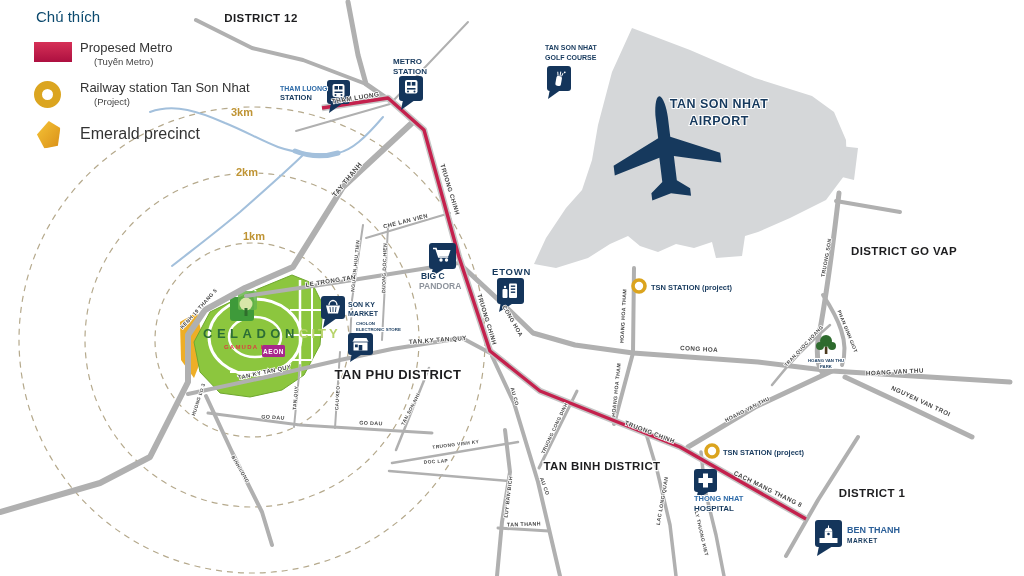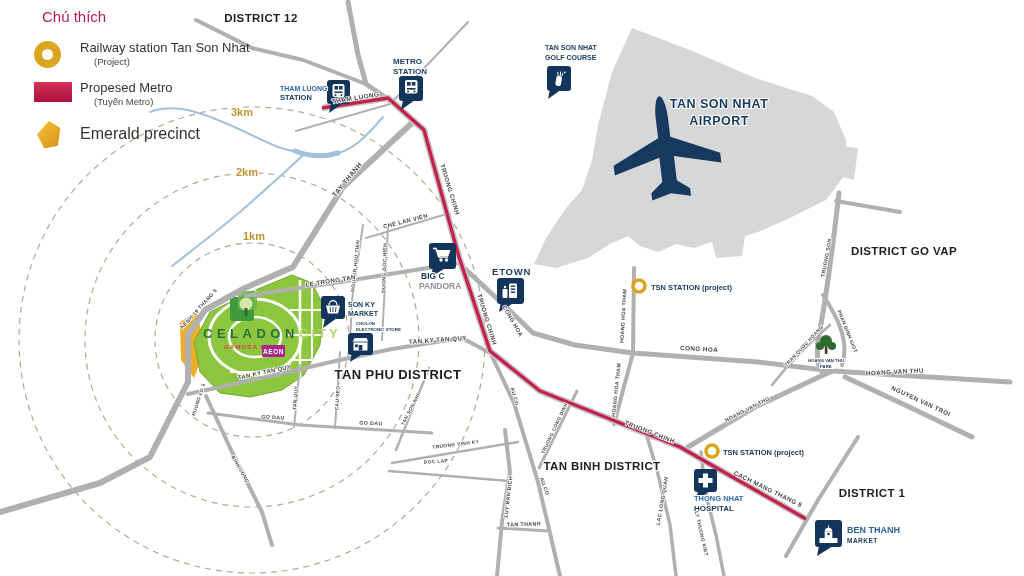--- a/index.html
+++ b/index.html
@@ -2,21 +2,21 @@
 <html><head>
 <meta charset="utf-8">
 <style>
   html,body{margin:0;padding:0;background:#ffffff;}
   .stage{position:relative;width:1024px;height:576px;background:#ffffff;overflow:hidden;
          font-family:"Liberation Sans",sans-serif;}
   .stage svg{position:absolute;left:0;top:0;}
 
   
   .legend{position:absolute;left:34px;top:8px;width:270px;z-index:6;}
-  .legend-title{font-size:15px;color:#be185d;margin:0 0 16px 8px;}
+  .legend-title{font-size:15px;color:#0c4a6e;margin:0 0 16px 2px;}
   .legend-row{display:flex;align-items:flex-start;margin-bottom:13px;}
   .legend-sw{width:46px;flex:0 0 46px;display:flex;}
   .legend-texts{font-size:13px;color:#333;line-height:1.15;}
   .legend-sub{font-size:9.5px;color:#444;margin-left:14px;margin-top:1px;}
   .sw-metro{width:38px;height:20px;background:linear-gradient(180deg,#d63057,#ad1040);margin-top:1px;}
   .sw-donut{width:11px;height:11px;border:8px solid #dba520;border-radius:50%;background:#fff;}
   .sw-emerald{width:24px;height:27px;background:linear-gradient(135deg,#f6c437,#d98f17);
               clip-path:polygon(55% 0%,100% 30%,82% 95%,25% 100%,0% 45%);transform:rotate(-6deg);margin-left:3px;}
 
   
@@ -323,34 +323,34 @@
         <text x="846" y="332" transform="rotate(68 846 332)" font-size="4.8" class="road-label">PHAN DINH GIOT</text>
         <text x="805" y="347" transform="rotate(-47 805 347)" font-size="4.8" class="road-label">TRAN QUOC HOANG</text>
         <text x="828" y="258" transform="rotate(-80 828 258)" font-size="5.2" class="road-label">TRUONG SON</text>
       </g>
 </svg>
 
 <div class="legend">
   <p class="legend-title">Chú thích</p>
   <div class="legend-row">
     <span class="legend-sw">
+          <span class="sw-metro"></span>
+        </span>
+    <span class="legend-texts">
+      <span>Propesed Metro</span>
+      <div class="legend-sub">(Tuyến Metro)</div>
+    </span>
+  </div>
+  <div class="legend-row">
+    <span class="legend-sw">
           <span class="sw-donut"></span>
         </span>
     <span class="legend-texts">
       <span>Railway station Tan Son Nhat</span>
       <div class="legend-sub">(Project)</div>
-    </span>
-  </div>
-  <div class="legend-row">
-    <span class="legend-sw">
-          <span class="sw-metro"></span>
-        </span>
-    <span class="legend-texts">
-      <span>Propesed Metro</span>
-      <div class="legend-sub">(Tuyến Metro)</div>
     </span>
   </div>
   <div class="legend-row">
     <span class="legend-sw">
           <span class="sw-emerald"></span>
         </span>
     <span class="legend-texts" style="font-size:16px;margin-top:4px;">
       <span>Emerald precinct</span>
     </span>
   </div>

